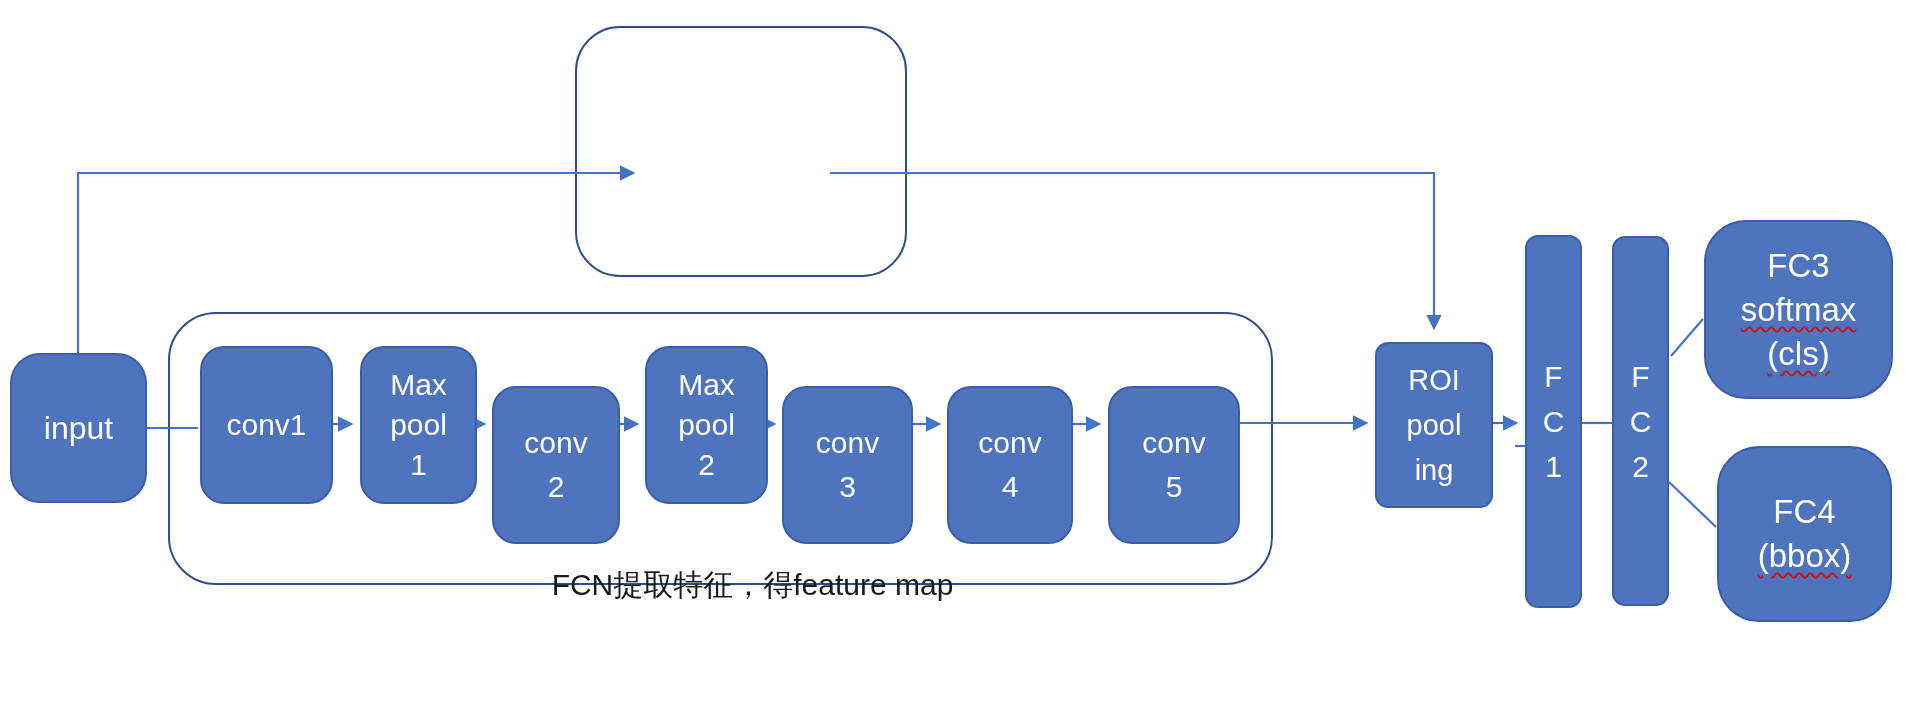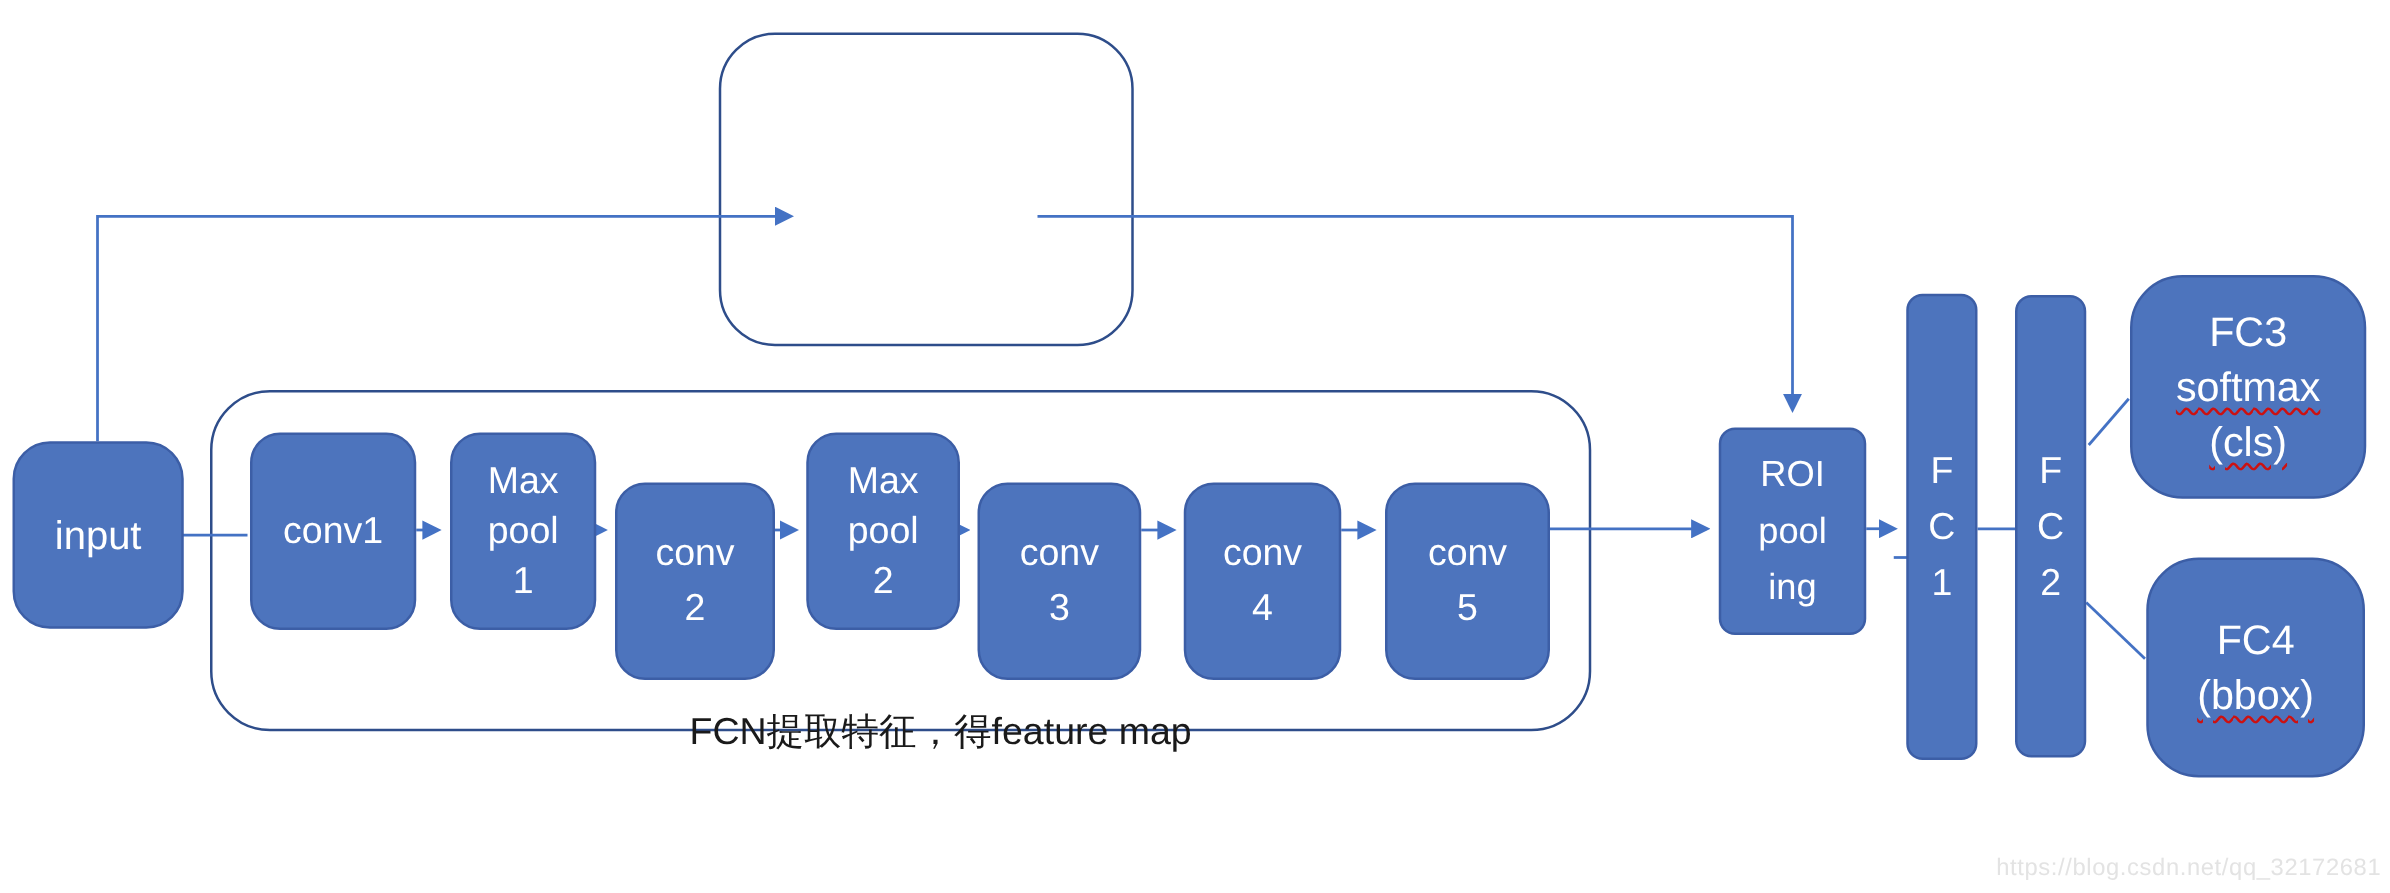--- a/index.html
+++ b/index.html
@@ -192,15 +192,14 @@
     <span>FC3</span>
     <span class="misspell">softmax</span>
     <span class="misspell">(cls)</span>
   </div>
 
   <div class="node r40 fc-out" style="left:1717px; top:446px; width:175px; height:176px;">
     <span>FC4</span>
     <span class="misspell">(bbox)</span>
   </div>
 
-  <div class="watermark">https://blog.csdn.net/qq_32172681</div>
 
 </div>
 
 </body></html>

